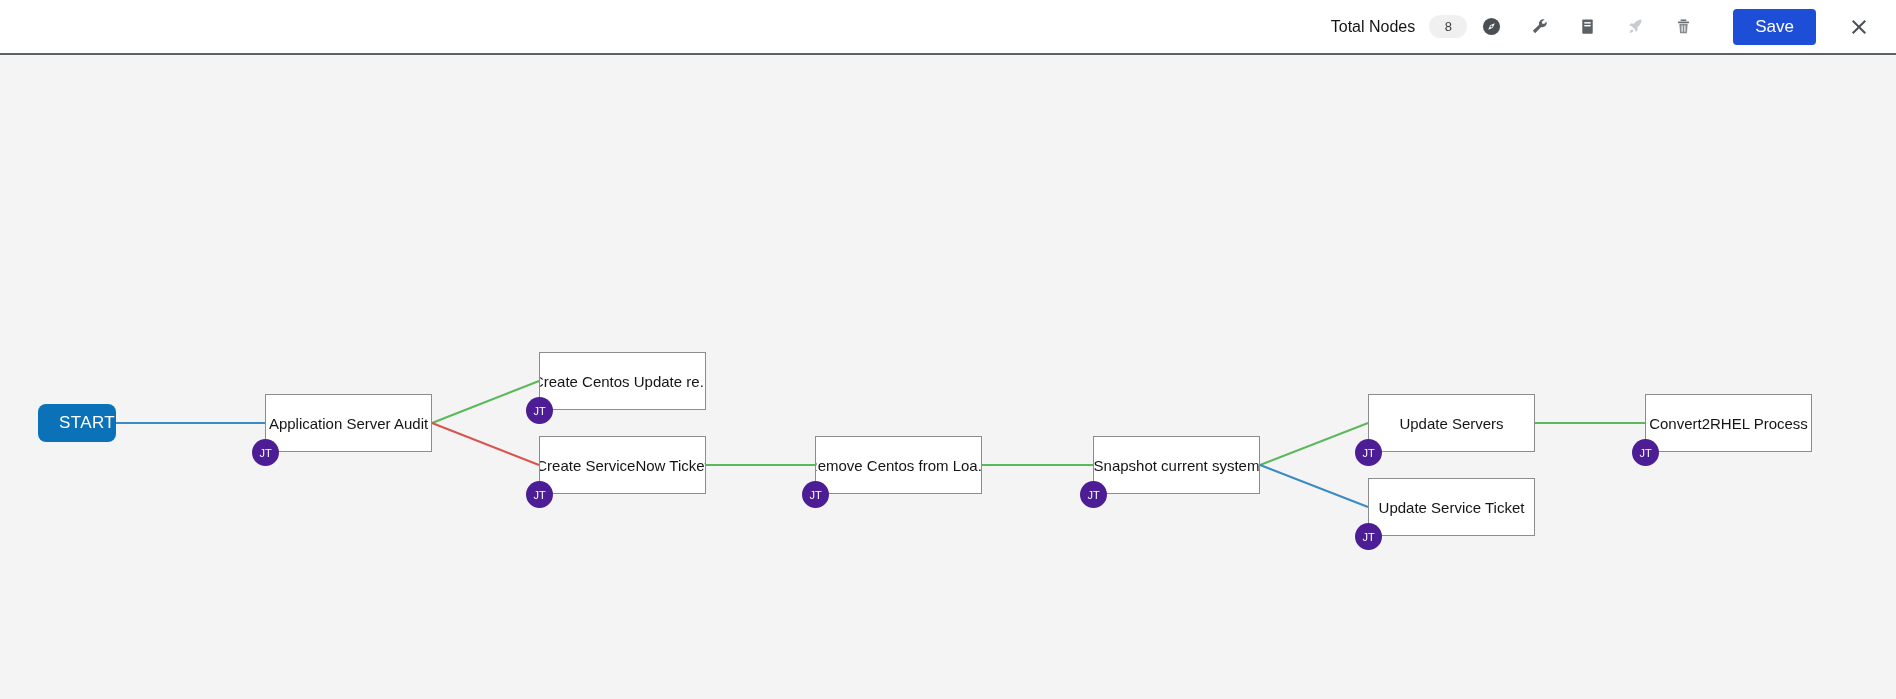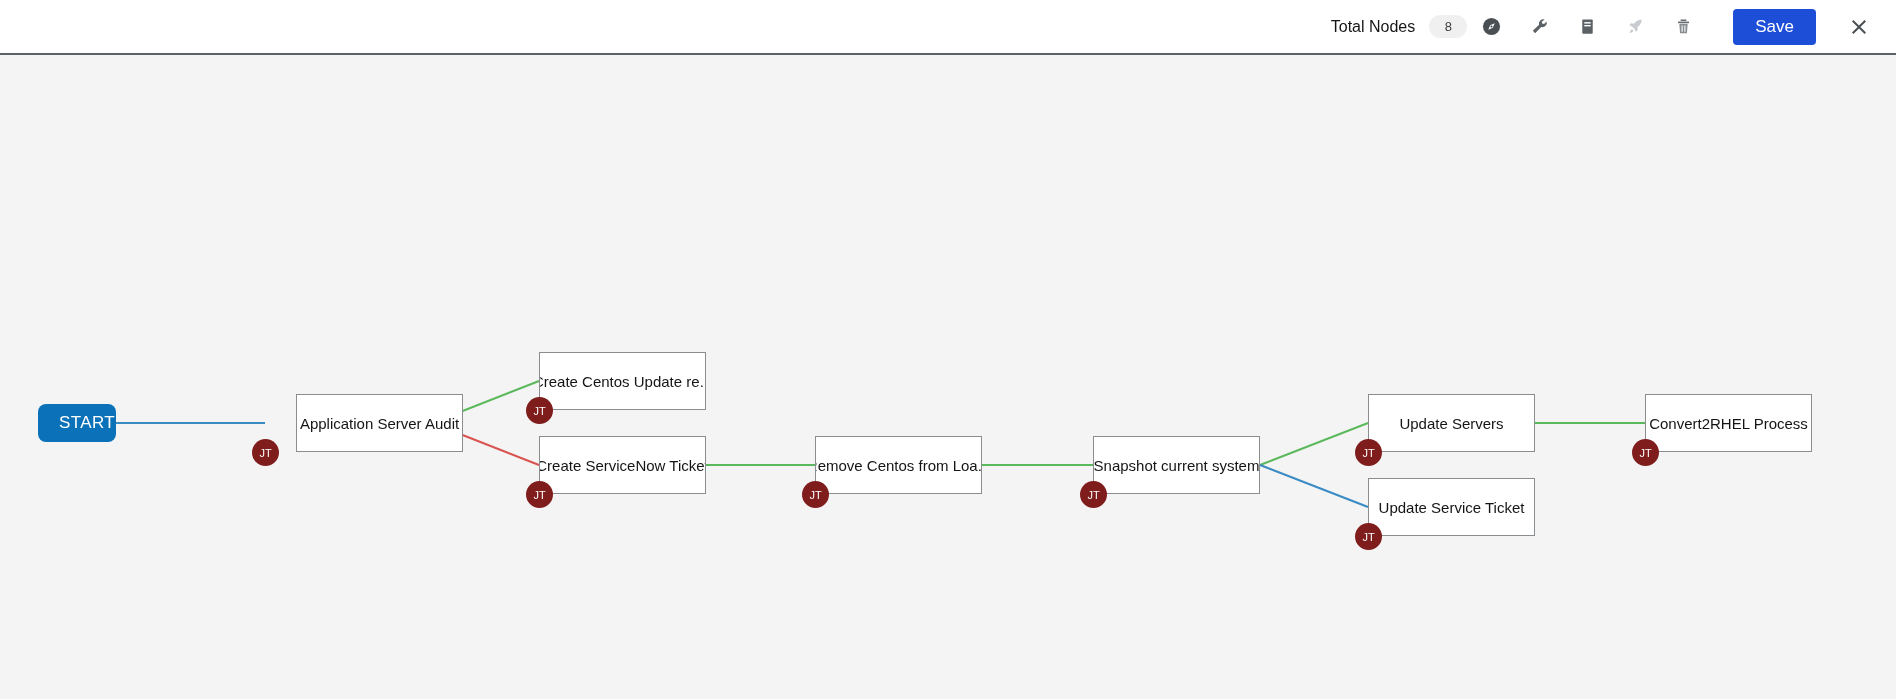--- a/index.html
+++ b/index.html
@@ -128,21 +128,21 @@
     justify-content: center;
     font-size: 17px;
     letter-spacing: 0.4px;
     cursor: pointer;
   }
   .jt-badge {
     position: absolute;
     width: 27px;
     height: 27px;
     border-radius: 50%;
-    background: #7f1d1d;
+    background: #4c1d95;
     color: #ffffff;
     font-size: 11px;
     display: flex;
     align-items: center;
     justify-content: center;
     cursor: pointer;
     z-index: 5;
   }
 </style>
 </head>
@@ -208,21 +208,21 @@
       <line x1="432" y1="366" x2="539" y2="324" stroke="#5cb85c" stroke-width="2"></line>
       <line x1="432" y1="366" x2="539" y2="408" stroke="#d9534f" stroke-width="2"></line>
       <line x1="706" y1="408" x2="815" y2="408" stroke="#5cb85c" stroke-width="2"></line>
       <line x1="982" y1="408" x2="1093" y2="408" stroke="#5cb85c" stroke-width="2"></line>
       <line x1="1260" y1="408" x2="1368" y2="366" stroke="#5cb85c" stroke-width="2"></line>
       <line x1="1260" y1="408" x2="1368" y2="450" stroke="#3a8ac4" stroke-width="2"></line>
       <line x1="1535" y1="366" x2="1645" y2="366" stroke="#5cb85c" stroke-width="2"></line>
     </svg>
   <div id="nodes-layer">
       <div class="start-node" style="left: 38px; top: 347px; width: 78px; height: 38px; padding-left: 20px;">START</div>
-      <div class="node" style="left: 265px; top: 337px; width: 167px; height: 58px; margin-left: 31px;">Application Server Audit</div>
+      <div class="node" style="left: 265px; top: 337px; width: 167px; height: 58px;">Application Server Audit</div>
       <div class="jt-badge" style="left: 252px; top: 382px;">JT</div>
       <div class="node" style="left: 539px; top: 295px; width: 167px; height: 58px;">Create Centos Update re...</div>
       <div class="jt-badge" style="left: 526px; top: 340px;">JT</div>
       <div class="node" style="left: 539px; top: 379px; width: 167px; height: 58px;">Create ServiceNow Ticket</div>
       <div class="jt-badge" style="left: 526px; top: 424px;">JT</div>
       <div class="node" style="left: 815px; top: 379px; width: 167px; height: 58px;">Remove Centos from Loa...</div>
       <div class="jt-badge" style="left: 802px; top: 424px;">JT</div>
       <div class="node" style="left: 1093px; top: 379px; width: 167px; height: 58px;">Snapshot current system</div>
       <div class="jt-badge" style="left: 1080px; top: 424px;">JT</div>
       <div class="node" style="left: 1368px; top: 337px; width: 167px; height: 58px;">Update Servers</div>

